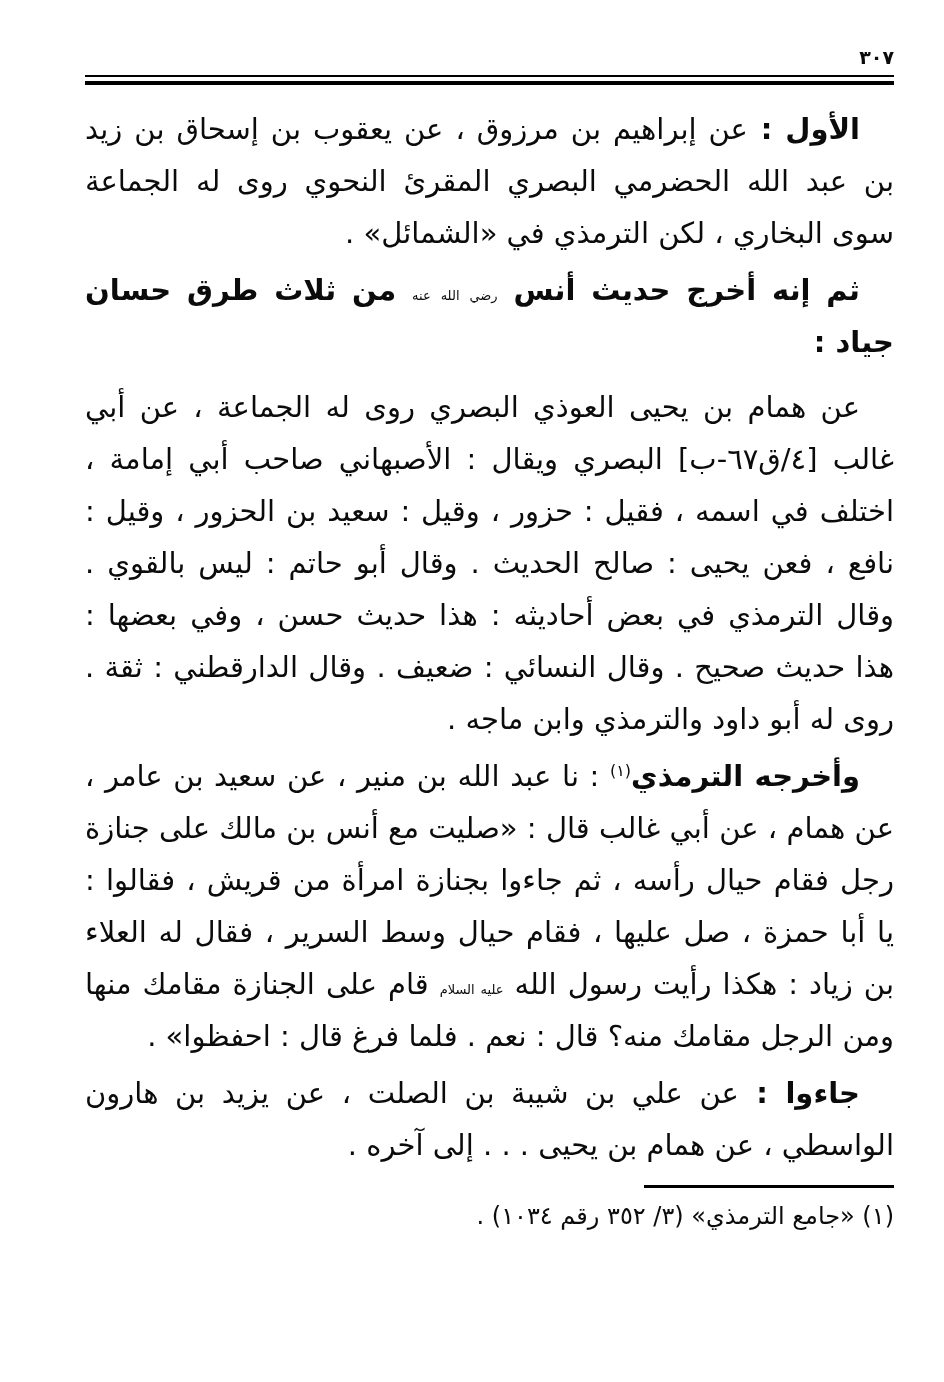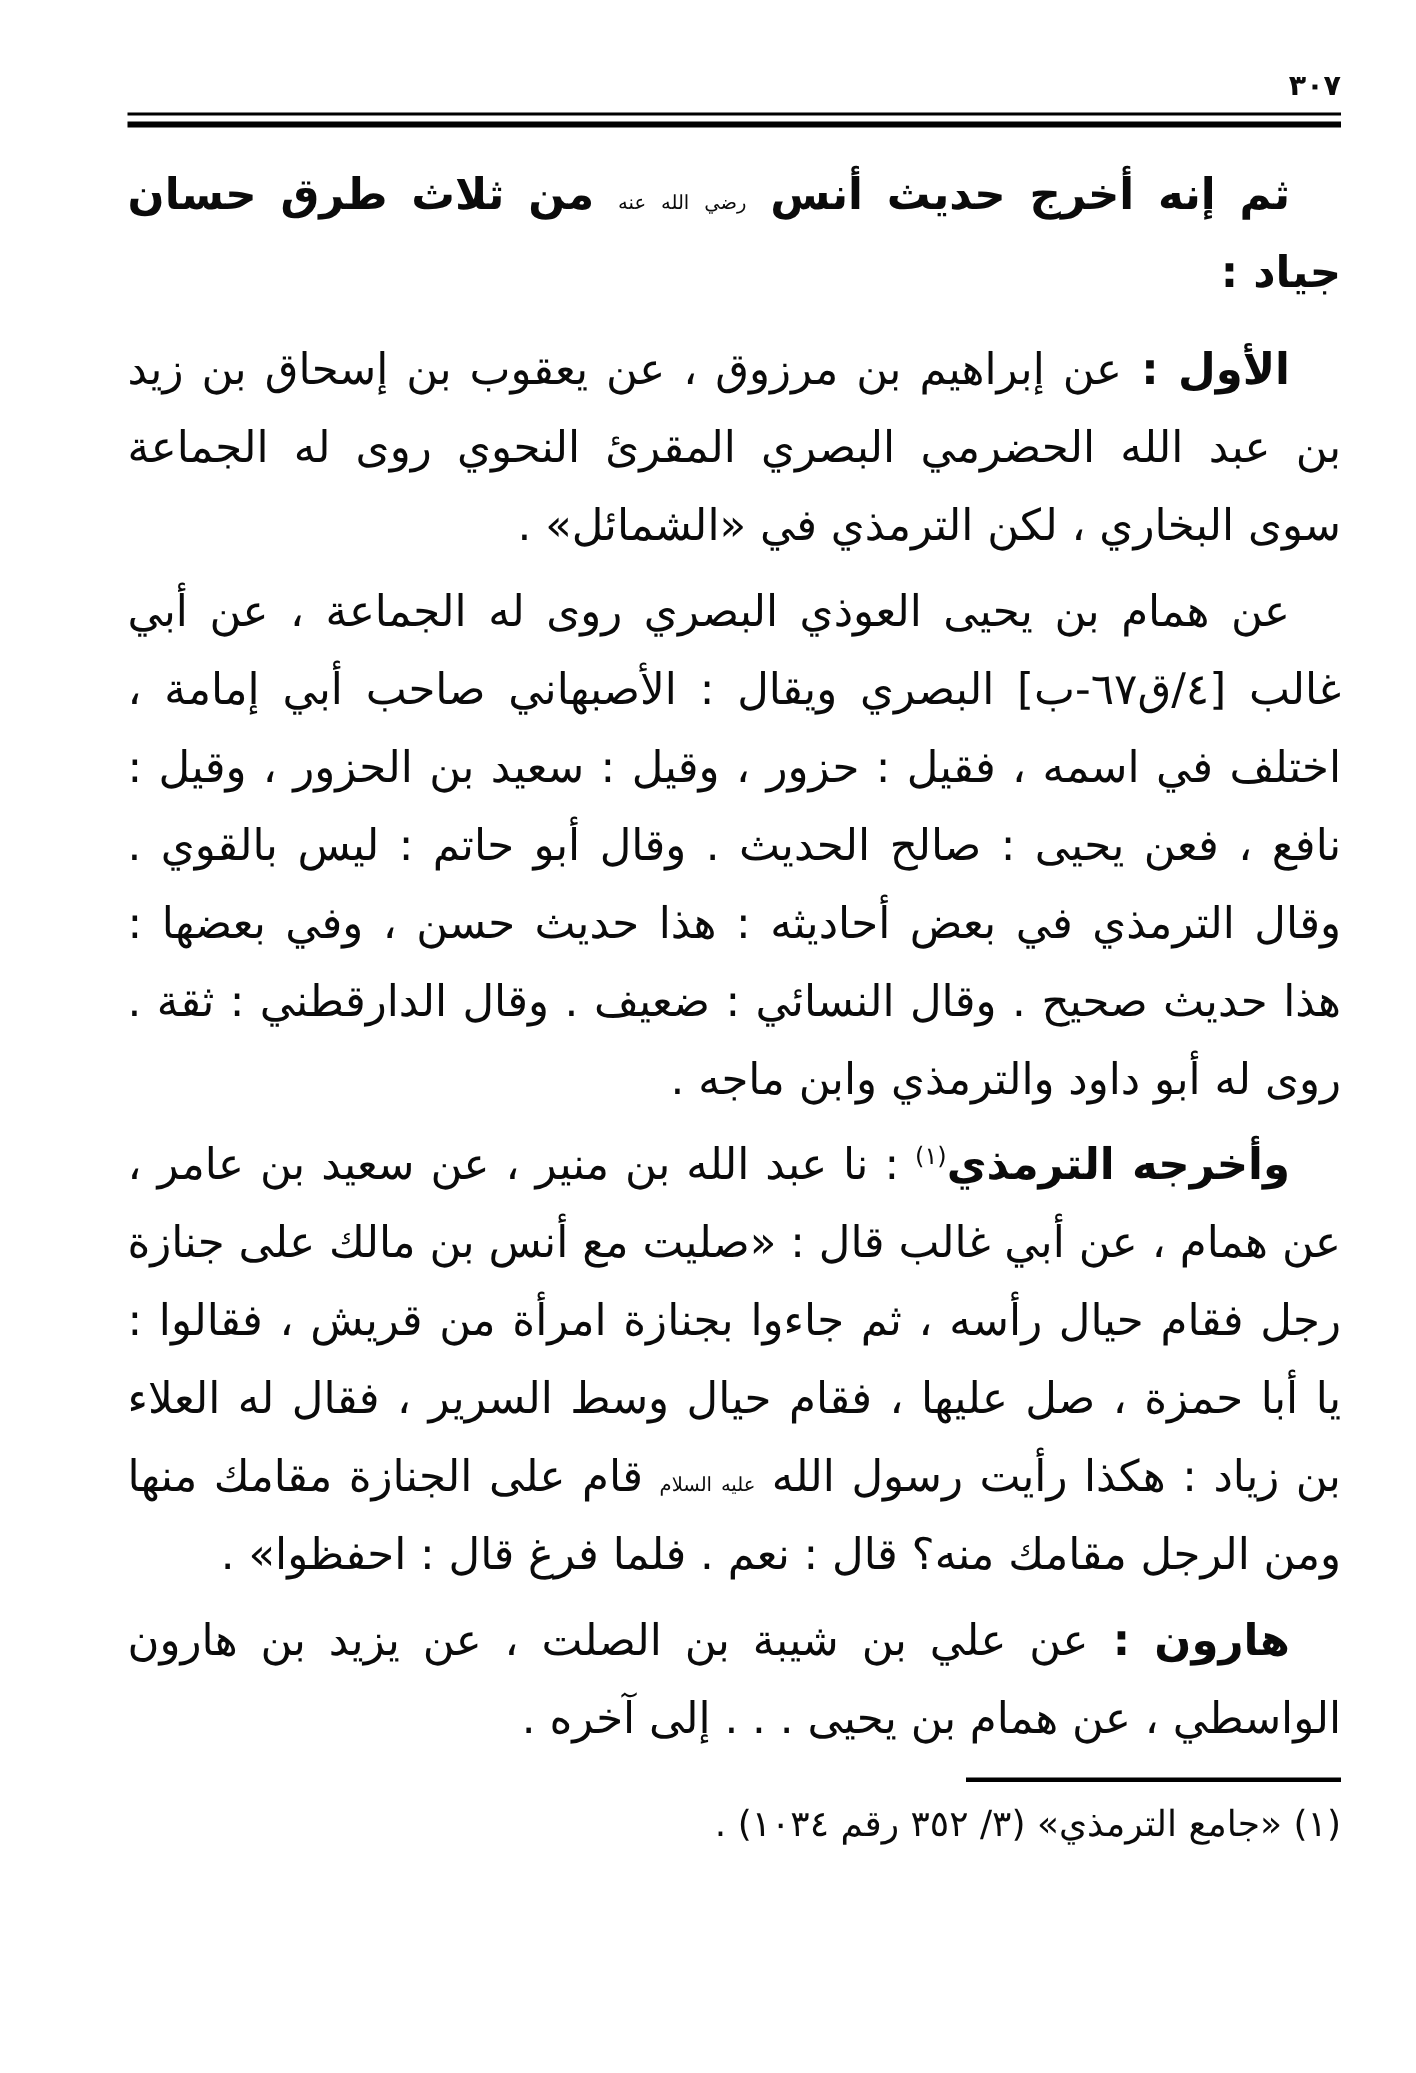--- a/index.html
+++ b/index.html
@@ -84,25 +84,25 @@
 
 <div class="page">
 
   <div class="header">
     <div class="page-number">٣٠٧</div>
   </div>
 
   <div class="double-rule"></div>
 
   <div class="body-text">
+      <p class="para"><span class="bold">الأول : </span><span class="normal">عن إبراهيم بن مرزوق ، عن يعقوب بن إسحاق بن زيد بن عبد الله الحضرمي البصري المقرئ النحوي روى له الجماعة سوى البخاري ، لكن الترمذي في «الشمائل» .</span></p>
       <p class="para lead"><span class="bold">ثم إنه أخرج حديث أنس </span><span class="honorific">رضي الله عنه</span><span class="bold"> من ثلاث طرق حسان جياد :</span></p>
-      <p class="para"><span class="bold">الأول : </span><span class="normal">عن إبراهيم بن مرزوق ، عن يعقوب بن إسحاق بن زيد بن عبد الله الحضرمي البصري المقرئ النحوي روى له الجماعة سوى البخاري ، لكن الترمذي في «الشمائل» .</span></p>
       <p class="para"><span class="normal">عن همام بن يحيى العوذي البصري روى له الجماعة ، عن أبي غالب [٤/ق٦٧-ب] البصري ويقال : الأصبهاني صاحب أبي إمامة ، اختلف في اسمه ، فقيل : حزور ، وقيل : سعيد بن الحزور ، وقيل : نافع ، فعن يحيى : صالح الحديث . وقال أبو حاتم : ليس بالقوي . وقال الترمذي في بعض أحاديثه : هذا حديث حسن ، وفي بعضها : هذا حديث صحيح . وقال النسائي : ضعيف . وقال الدارقطني : ثقة . روى له أبو داود والترمذي وابن ماجه .</span></p>
       <p class="para"><span class="bold">وأخرجه الترمذي</span><sup class="fn-ref">(١)</sup><span class="normal"> : نا عبد الله بن منير ، عن سعيد بن عامر ، عن همام ، عن أبي غالب قال : «صليت مع أنس بن مالك على جنازة رجل فقام حيال رأسه ، ثم جاءوا بجنازة امرأة من قريش ، فقالوا : يا أبا حمزة ، صل عليها ، فقام حيال وسط السرير ، فقال له العلاء بن زياد : هكذا رأيت رسول الله </span><span class="honorific">عليه السلام</span><span class="normal"> قام على الجنازة مقامك منها ومن الرجل مقامك منه؟ قال : نعم . فلما فرغ قال : احفظوا» .</span></p>
-      <p class="para"><span class="bold">هارون : </span><span class="normal">عن علي بن شيبة بن الصلت ، عن يزيد بن هارون الواسطي ، عن همام بن يحيى . . . إلى آخره .</span></p>
+      <p class="para"><span class="bold">جاءوا : </span><span class="normal">عن علي بن شيبة بن الصلت ، عن يزيد بن هارون الواسطي ، عن همام بن يحيى . . . إلى آخره .</span></p>
     </div>
 
   <div class="footnotes">
     <div class="fn-rule"></div>
     <div>
         <div class="footnote-line">(١) «جامع الترمذي» (٣/ ٣٥٢ رقم ١٠٣٤) .</div>
       </div>
   </div>
 
 </div>

